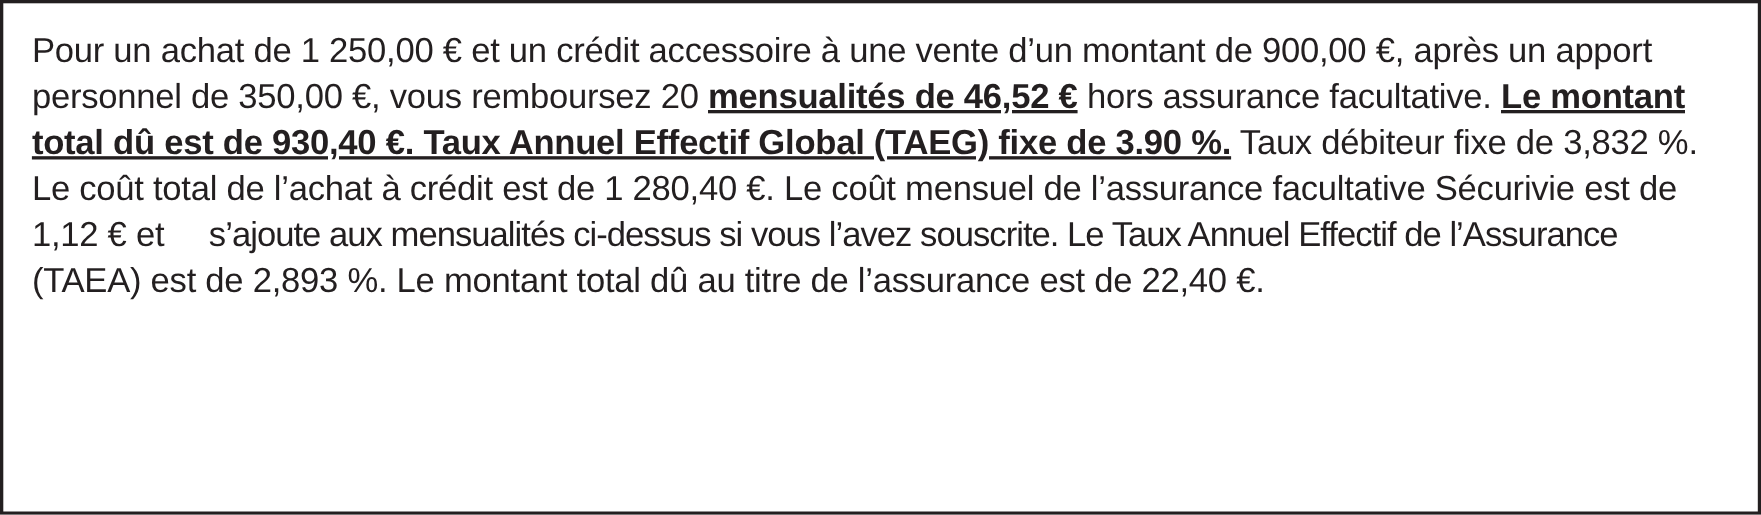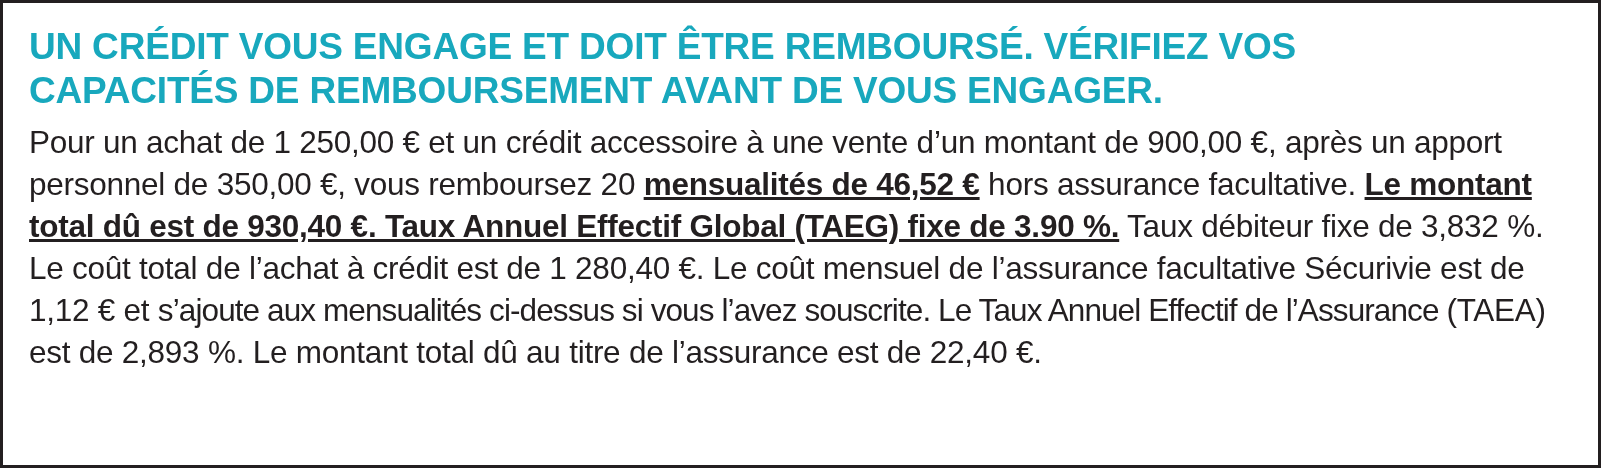--- a/index.html
+++ b/index.html
@@ -45,26 +45,26 @@
     max-width: 1545px;
   }
 
   .body-copy .b {
     font-weight: bold;
     text-decoration: underline;
   }
 
   .tight {
     letter-spacing: -0.9px;
+    margin-left: 32px;
   }
 </style>
 </head>
 <body>
 
 <div class="legal-panel">
 
-  <h1 class="headline">UN CRÉDIT VOUS ENGAGE ET DOIT ÊTRE REMBOURSÉ. VÉRIFIEZ VOS CAPACITÉS DE REMBOURSEMENT AVANT DE VOUS ENGAGER.</h1>
 
   <p class="body-copy">
     <span>Pour un achat de 1 250,00 € et un crédit accessoire à une vente d’un montant de 900,00 €, après un apport personnel de 350,00 €, vous remboursez 20 </span><span class="b">mensualités de 46,52 €</span><span> hors assurance facultative. </span><span class="b">Le montant total dû est de 930,40 €. Taux Annuel Effectif Global (TAEG) fixe de 3.90 %.</span><span> Taux débiteur fixe de 3,832 %. Le coût total de l’achat à crédit est de 1 280,40 €. Le coût mensuel de l’assurance facultative Sécurivie est de 1,12 € et </span><span class="tight">s’ajoute aux mensualités ci-dessus si vous l’avez souscrite. Le Taux Annuel Effectif de l’Assurance </span><span>(TAEA) est de 2,893 %. Le montant total dû au titre de l’assurance est de 22,40 €.</span>
   </p>
 
 </div>
 
 </body></html>

